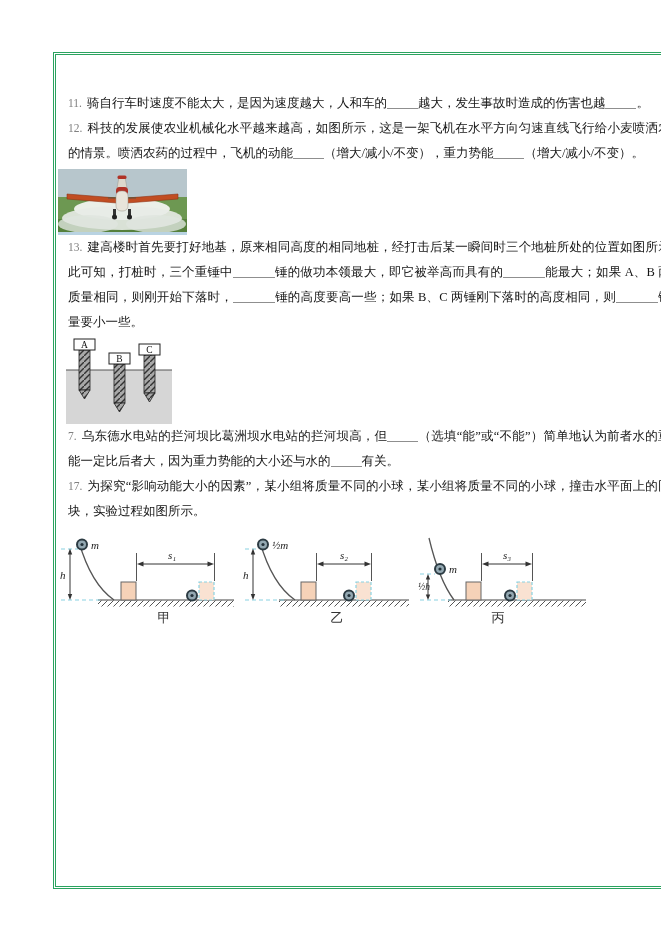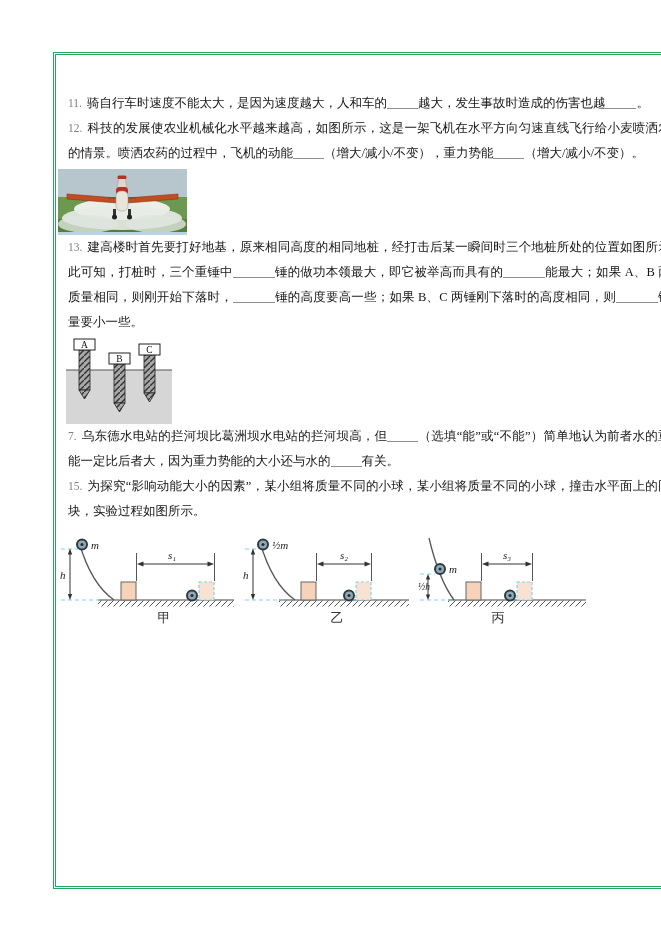--- a/index.html
+++ b/index.html
@@ -101,21 +101,21 @@
       <rect x="73" y="6" width="21" height="11" fill="#ffffff" stroke="#222" stroke-width="1"></rect>
       <text x="83.5" y="15" text-anchor="middle" class="stklab">C</text>
     </svg>
   </div>
 
   <p class="q mt-q14">
     <span class="qnum">7.</span><span class="qtext">乌东德水电站的拦河坝比葛洲坝水电站的拦河坝高，但<span class="blank" style="width:31px"></span>（选填“能”或“不能”）简单地认为前者水的重力势能一定比后者大，因为重力势能的大小还与水的<span class="blank" style="width:31px"></span>有关。</span>
   </p>
 
   <p class="q mt-q15">
-    <span class="qnum">15.</span><span class="qtext">为探究“影响动能大小的因素”，某小组将质量不同的小球，某小组将质量不同的小球，撞击水平面上的同一木块，实验过程如图所示。</span>
+    <span class="qnum">17.</span><span class="qtext">为探究“影响动能大小的因素”，某小组将质量不同的小球，某小组将质量不同的小球，撞击水平面上的同一木块，实验过程如图所示。</span>
   </p>
 
   <div class="panels">
 
     <svg width="180" height="88" viewBox="0 0 180 88">
       <defs>
           <pattern id="gh1" width="6" height="6" patternUnits="userSpaceOnUse">
             <path d="M0,6 L6,0" stroke="#555" stroke-width="1"></path>
           </pattern>
         </defs>

